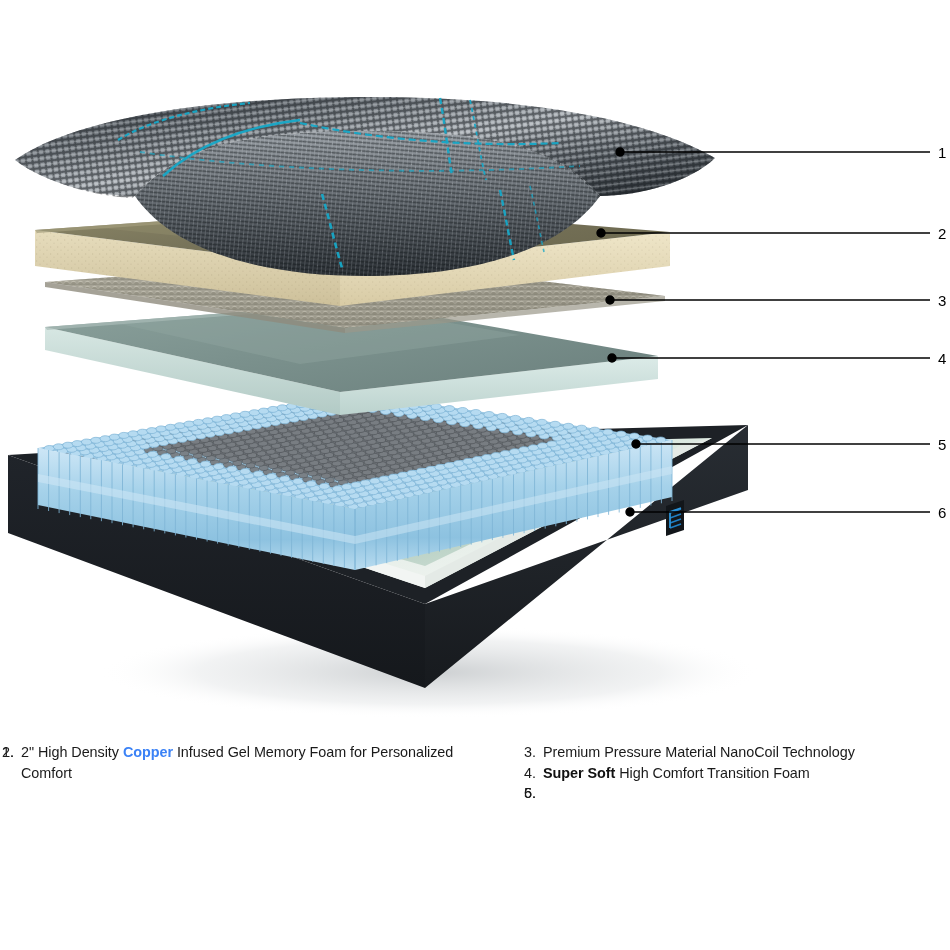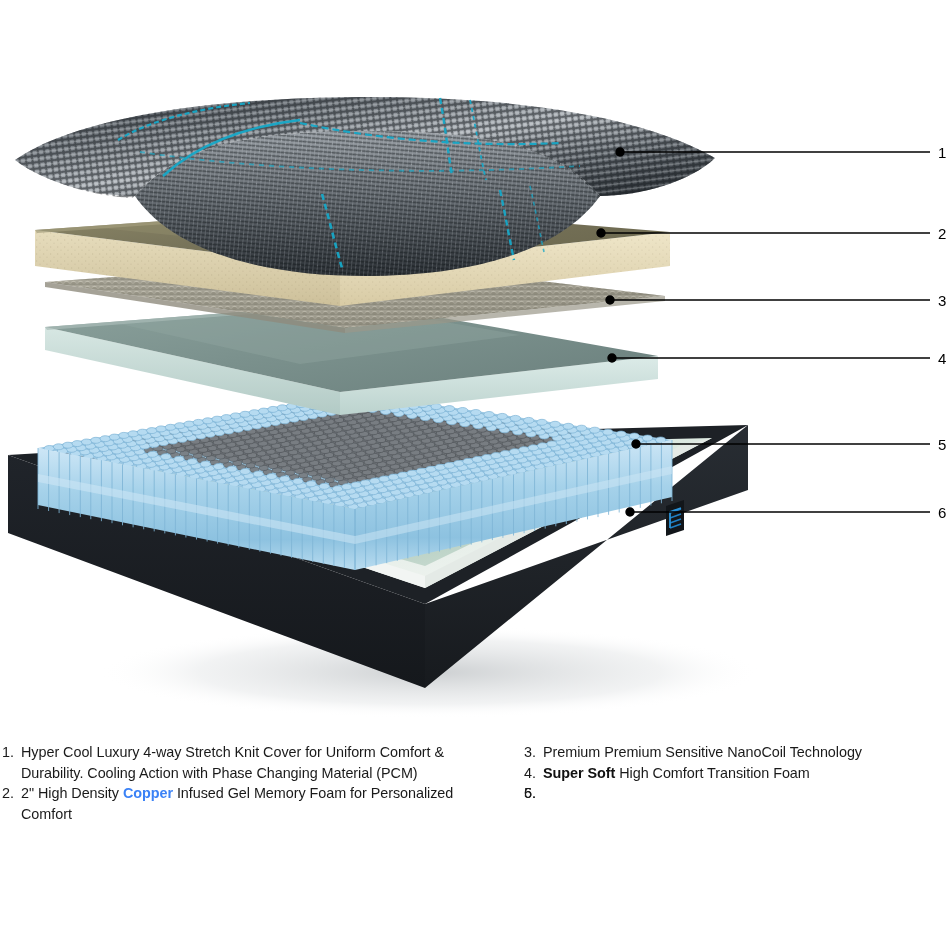--- a/index.html
+++ b/index.html
@@ -1225,22 +1225,22 @@
   <div class="callout-number" style="left:938px; top:145px;">1</div>
   <div class="callout-number" style="left:938px; top:226px;">2</div>
   <div class="callout-number" style="left:938px; top:293px;">3</div>
   <div class="callout-number" style="left:938px; top:351px;">4</div>
   <div class="callout-number" style="left:938px; top:437px;">5</div>
   <div class="callout-number" style="left:938px; top:505px;">6</div>
 </div>
 
 <div id="legend">
   <div class="legend-col" id="legend-col-left">
-      <div class="legend-item"><span class="legend-index">1.</span><span class="legend-text"><span>Hyper Cool Luxury 4-way Stretch Knit Cover for Uniform Comfort &amp; Durability. Cooling Action with Phase Changing Material (PCM)</span></span></div>
+      <div class="legend-item"><span class="legend-index">1.</span></div>
       <div class="legend-item"><span class="legend-index">2.</span><span class="legend-text"><span>2" High Density </span><span class="hl-copper">Copper</span><span> Infused Gel Memory Foam for Personalized Comfort</span></span></div>
     </div>
   <div class="legend-col" id="legend-col-right">
-      <div class="legend-item"><span class="legend-index">3.</span><span class="legend-text"><span>Premium Premium Sensitive NanoCoil Technology</span></span></div>
+      <div class="legend-item"><span class="legend-index">3.</span><span class="legend-text"><span>Premium Pressure Material NanoCoil Technology</span></span></div>
       <div class="legend-item"><span class="legend-index">4.</span><span class="legend-text"><span class="hl-bold">Super Soft</span><span> High Comfort Transition Foam</span></span></div>
       <div class="legend-item"><span class="legend-index">5.</span></div>
       <div class="legend-item"><span class="legend-index">6.</span></div>
     </div>
 </div>
 
 </body></html>

